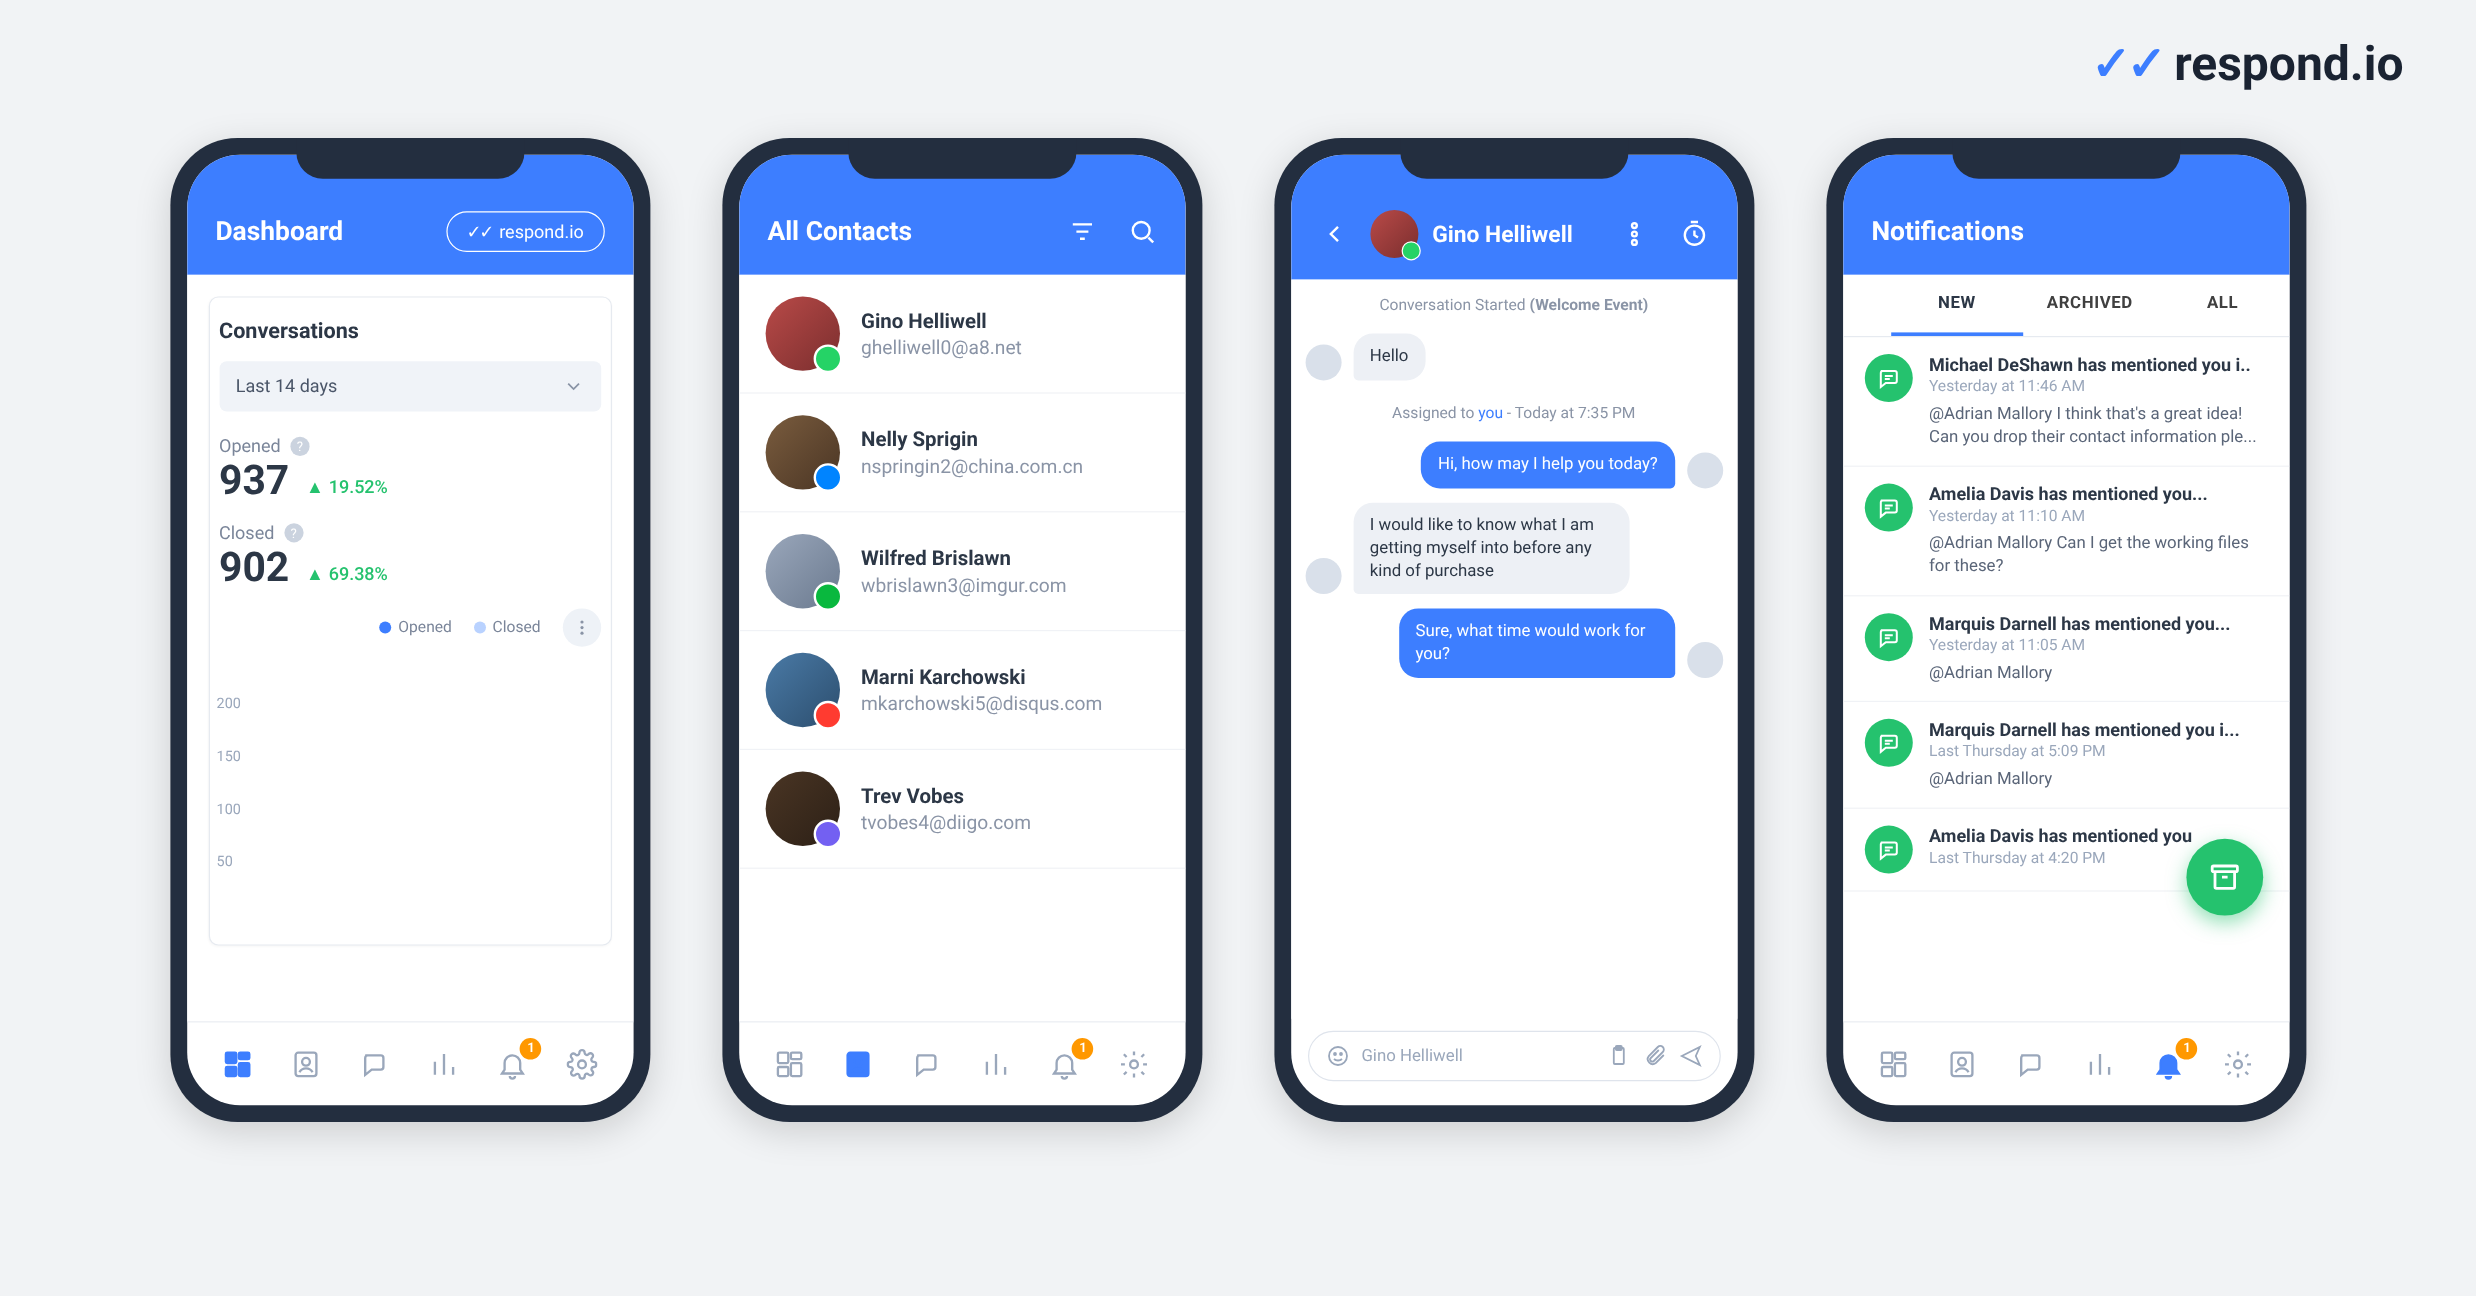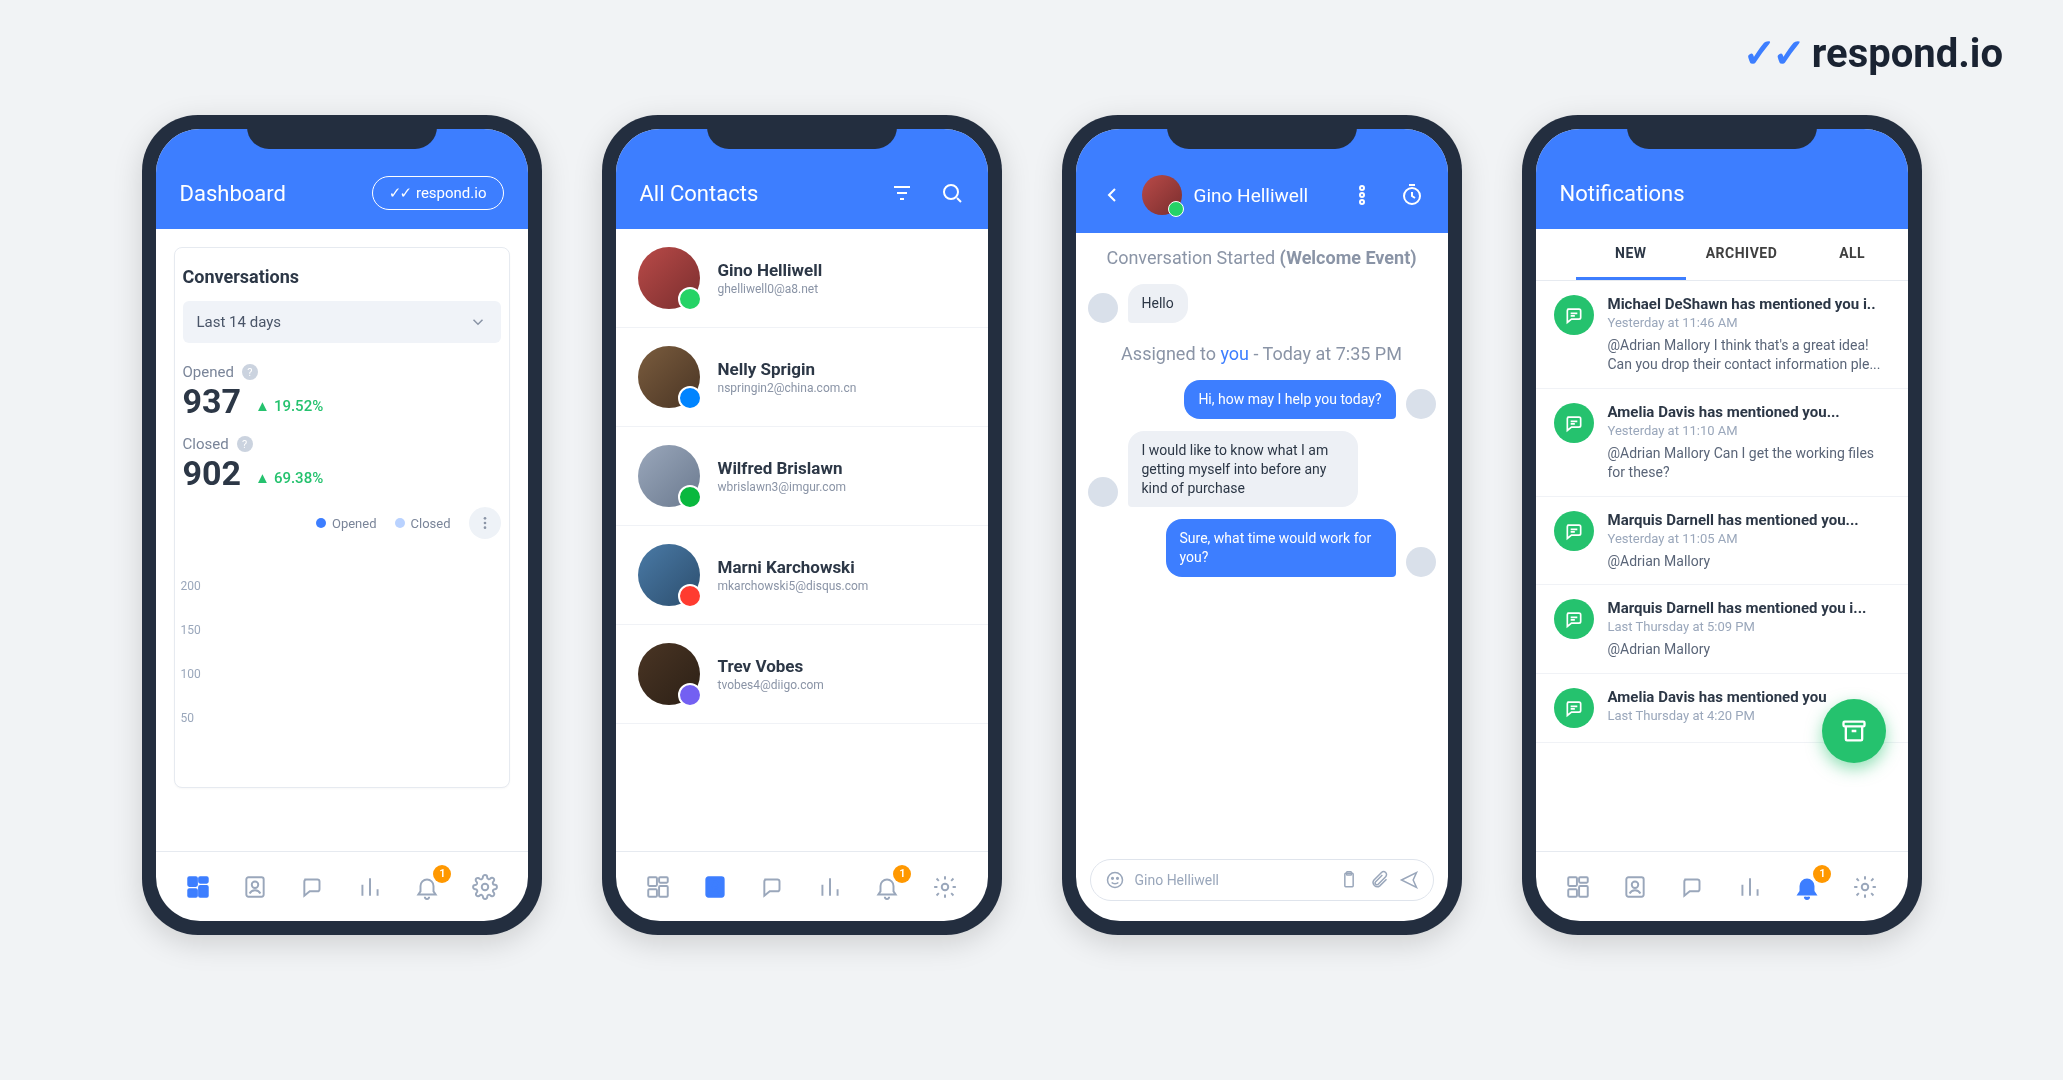--- a/index.html
+++ b/index.html
@@ -42,21 +42,21 @@
     border-radius: 44px; overflow: hidden; position: relative;
     display: flex; flex-direction: column;
   }
 
   .app-header {
     background: #3d7eff; color: #fff;
     padding: 46px 24px 18px 24px;
     display: flex; align-items: center; justify-content: space-between;
     min-height: 100px;
   }
-  .app-header .title { font-size: 22px; font-weight: 400; }
+  .app-header .title { font-size: 22px; font-weight: 700; }
   .pill-btn {
     border: 1.5px solid #fff; border-radius: 40px;
     padding: 7px 16px; display: flex; align-items: center; gap: 6px;
     font-size: 15px; color: #fff;
   }
   .pill-btn .chk { letter-spacing: -2px; }
   .hdr-icons { display:flex; gap: 26px; align-items:center; }
   .hdr-icons svg { width: 24px; height: 24px; fill: none; stroke: #fff; stroke-width:2; }
   .back-arrow { margin-right: 6px; }
 
@@ -110,28 +110,28 @@
     padding: 18px 22px; border-bottom:1px solid #f0f2f6;
   }
   .avatar-wrap { position:relative; width:62px; height:62px; }
   .avatar { width:62px;height:62px;border-radius:50%; background:#d9e0ea; }
   .chan-badge {
     position:absolute; bottom:-2px; right:-2px;
     width:24px;height:24px;border-radius:50%;
     border:2px solid #fff; display:flex;align-items:center;justify-content:center;
   }
   .contact-info .name { font-size:17px; font-weight:700; color:#2c3746; }
-  .contact-info .sub { font-size:12px; color:#8a94a6; margin-top:2px; }
+  .contact-info .sub { font-size:16px; color:#8a94a6; margin-top:2px; }
 
   
   .chat-hdr { display:flex; align-items:center; gap:12px; }
   .chat-hdr .avatar-wrap { width:40px;height:40px; }
   .chat-hdr .avatar { width:40px;height:40px; }
   .chat-hdr .chan-badge { width:16px;height:16px;border-width:1.5px;}
-  .sys-line { text-align:center; font-size:18px; color:#8a94a6; padding: 14px 10px 10px; }
+  .sys-line { text-align:center; font-size:13px; color:#8a94a6; padding: 14px 10px 10px; }
   .msg-row { display:flex; align-items:flex-end; gap:10px; padding: 6px 12px; }
   .msg-row.left { justify-content:flex-start; }
   .msg-row.right { justify-content:flex-end; }
   .mini-av { width:30px;height:30px;border-radius:50%;background:#d9e0ea; flex-shrink:0; }
   .bubble { max-width: 230px; padding:10px 14px; border-radius:16px; font-size:14px; line-height:1.35; }
   .bubble.grey { background:#edf0f5; color:#2c3746; border-radius:16px 16px 16px 4px;}
   .bubble.blue { background:#3d7eff; color:#fff; border-radius:16px 16px 4px 16px;}
   .input-bar {
     margin: 10px 14px 16px; border:1px solid #dfe4ec; border-radius:30px;
     padding: 10px 14px; display:flex; align-items:center; gap:10px;

